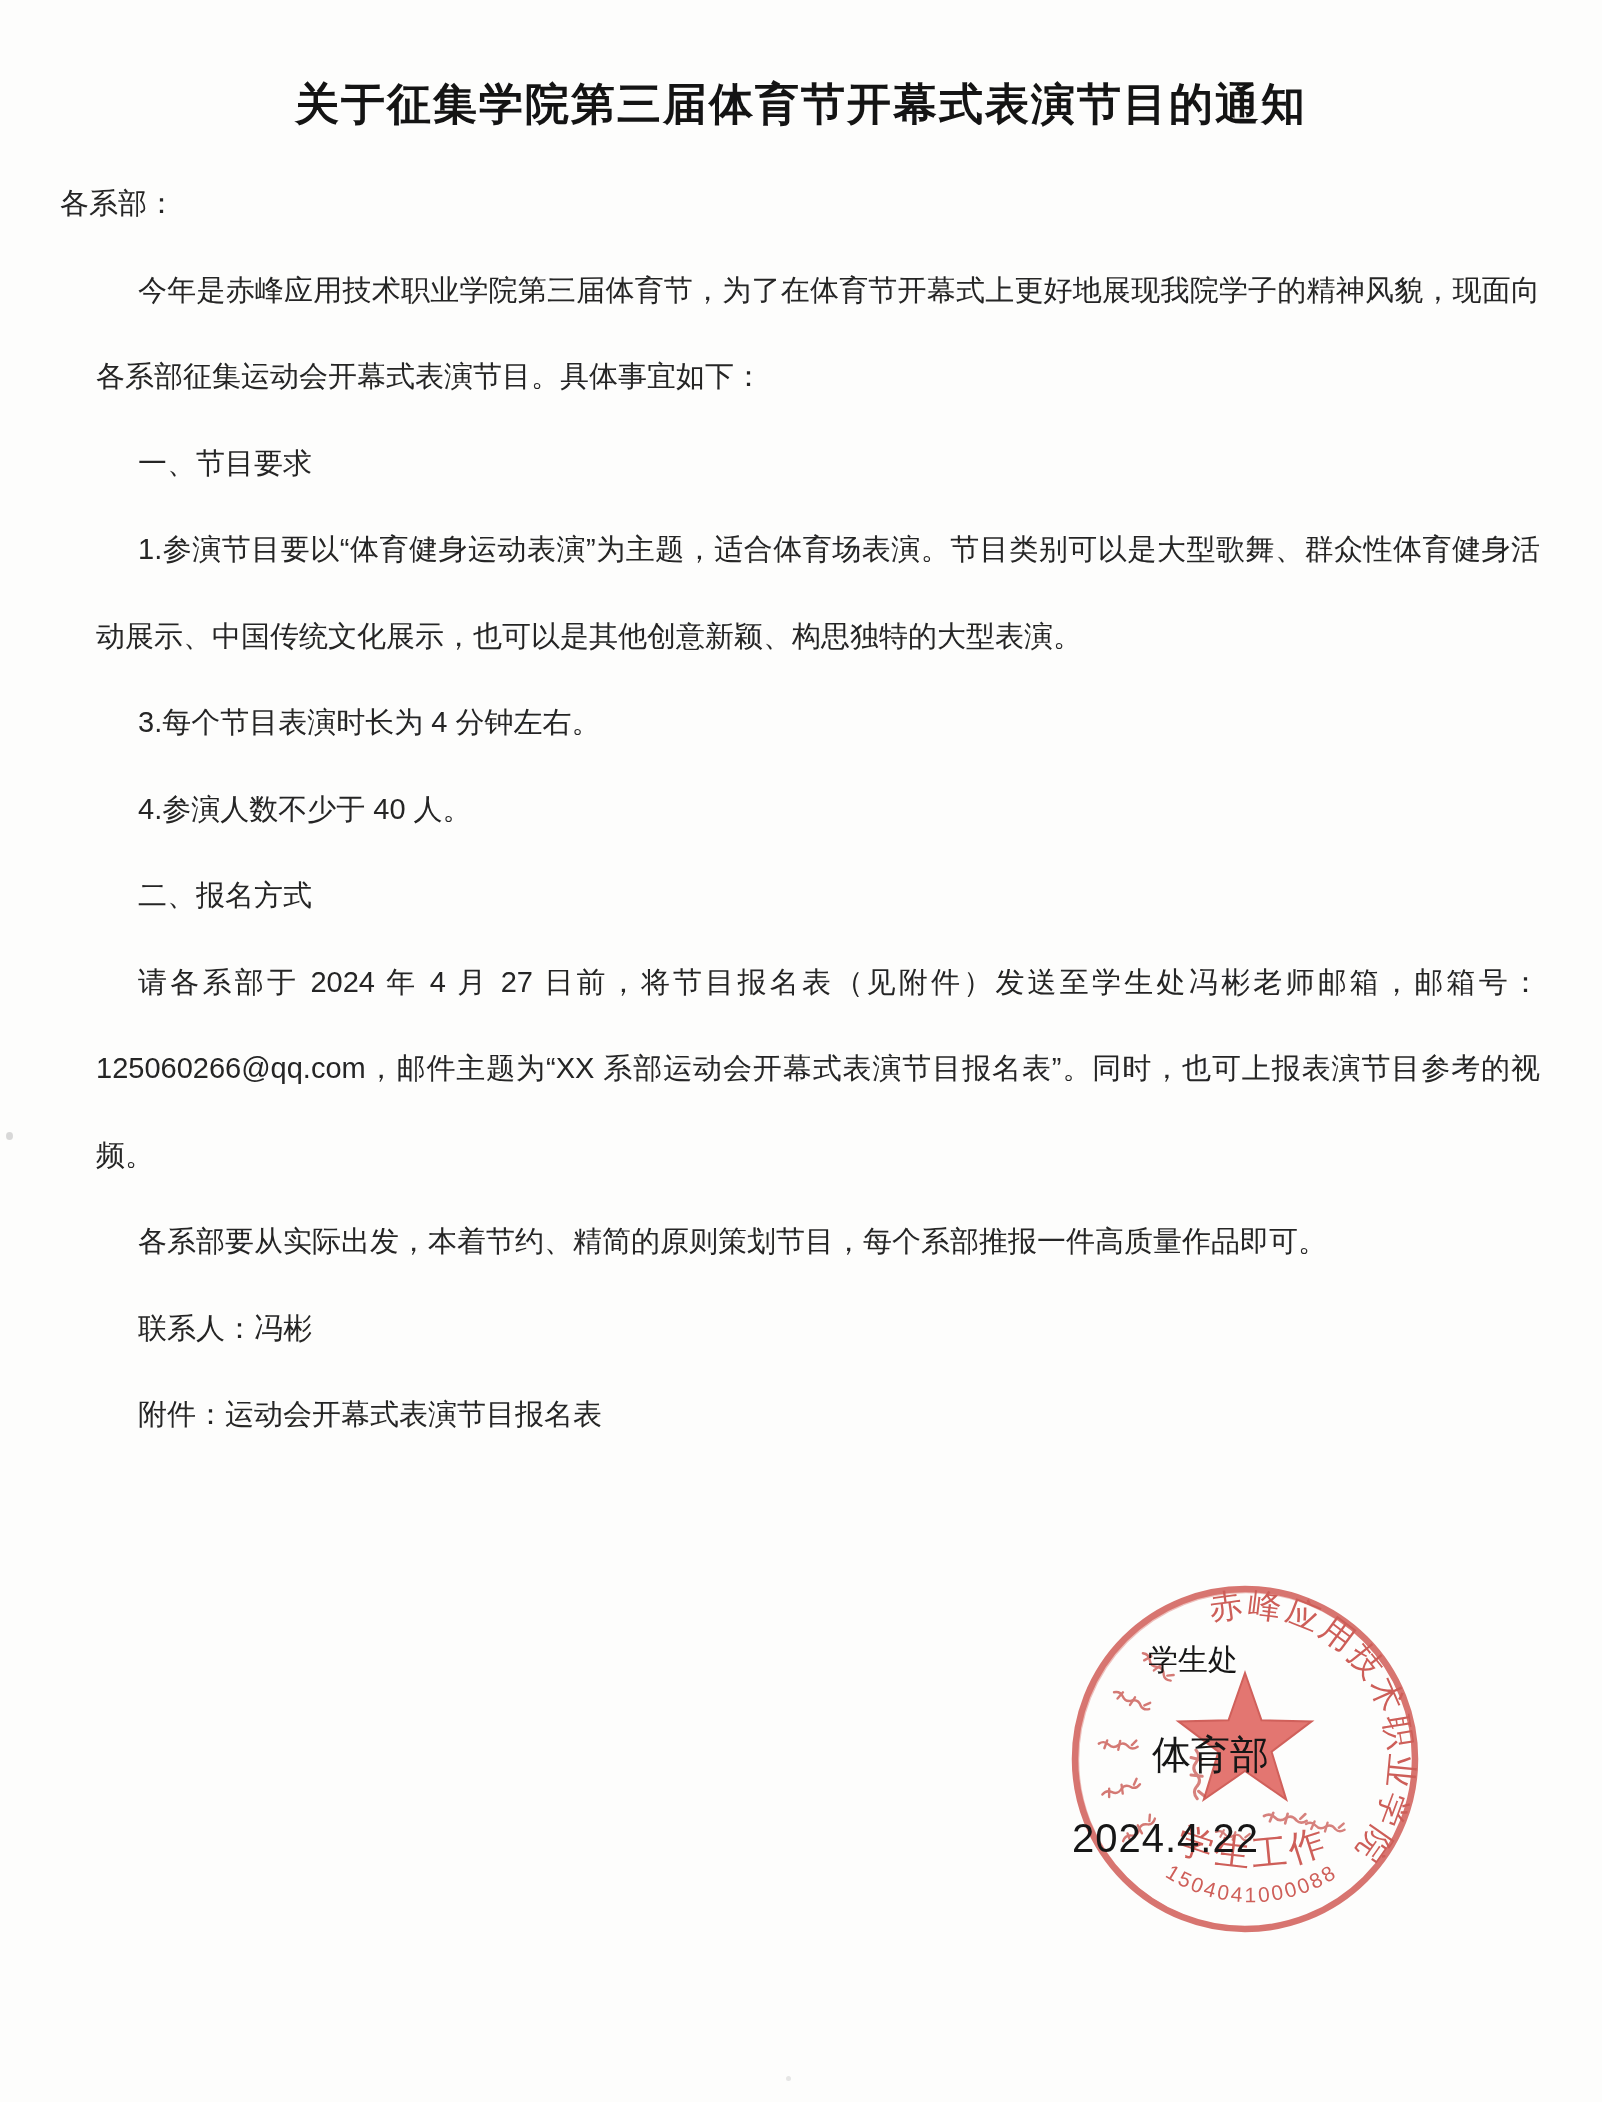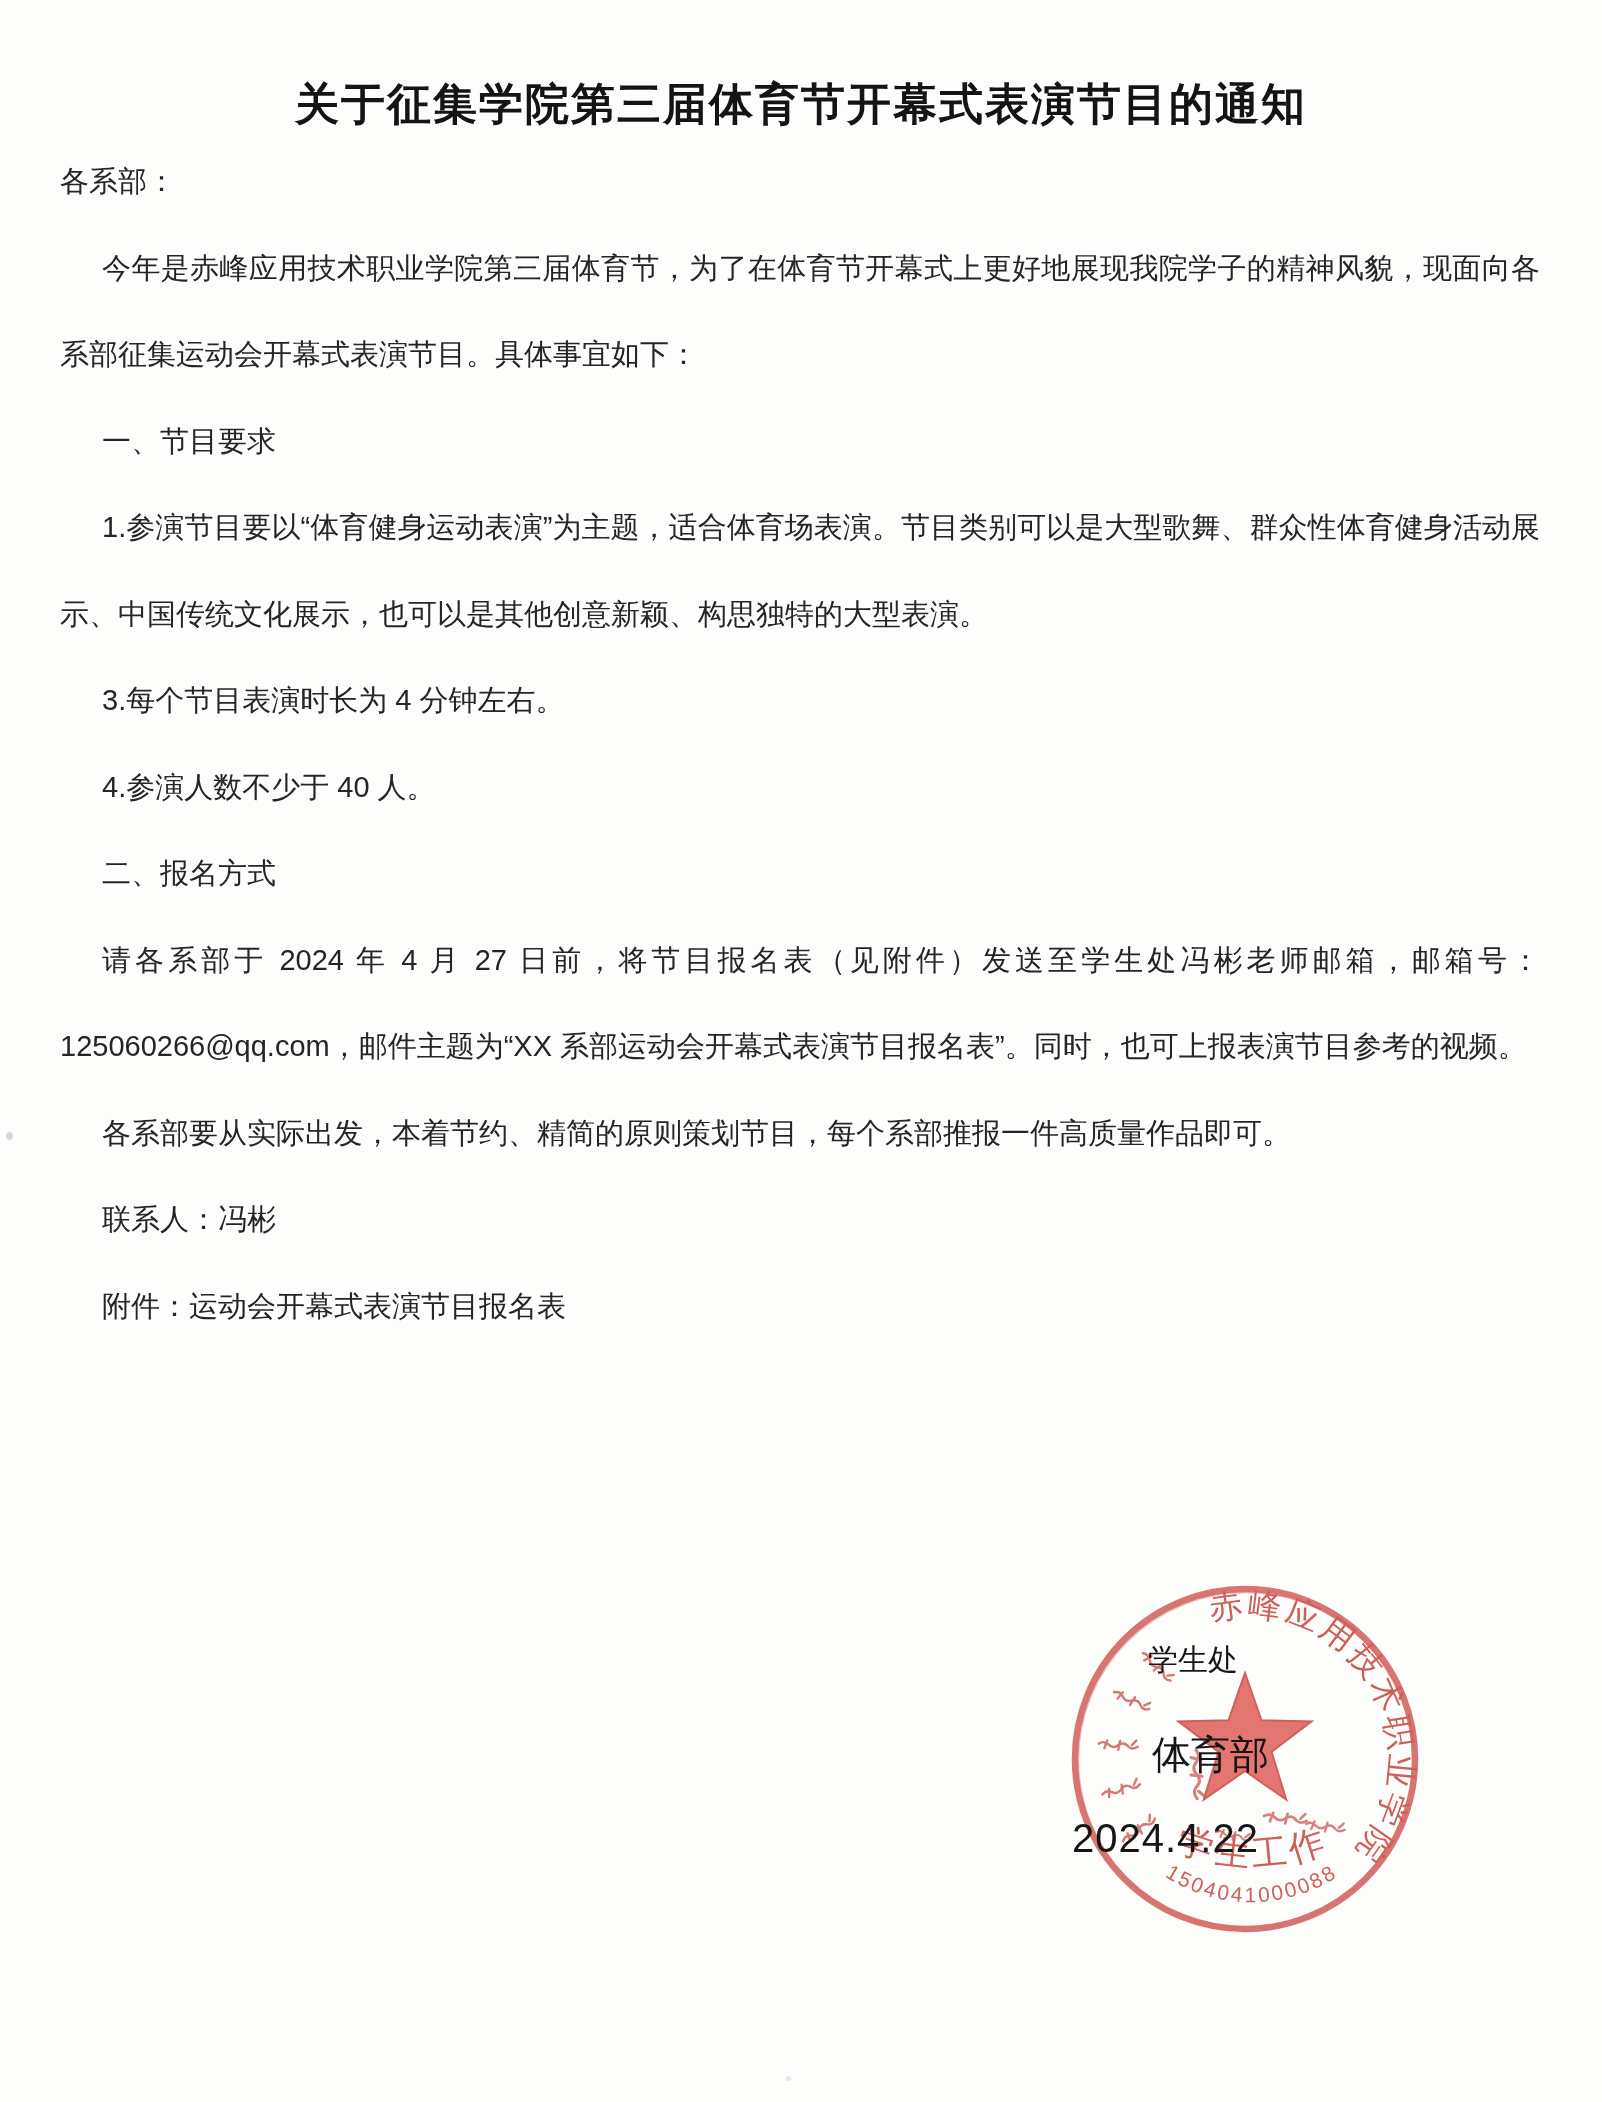--- a/index.html
+++ b/index.html
@@ -15,29 +15,29 @@
     position:absolute;
     left:0; top:75px; width:1602px;
     text-align:center;
     font-size:44px;
     font-weight:bold;
     letter-spacing:2px;
     color:#141414;
   }
   .doc-body{
     position:absolute;
-    left:60px; top:138px;
+    left:60px; top:160px;
     width:1480px;
     font-size:29px;
     line-height:86.5px;
     text-align:justify;
     color:#252525;
   }
   .doc-body p{margin:0;}
-  .doc-body p.indent{text-indent:1.45em;}
+  .doc-body p.indent{text-indent:1.45em;margin-left:36px;}
   .signature{
     position:absolute;
     z-index:3;
     color:#161616;
   }
   .sig-office{left:1148px;top:1640px;font-size:30px;}
   .sig-dept{left:1152px;top:1728px;font-size:39px;}
   .sig-date{left:1072px;top:1816px;font-size:40px;letter-spacing:1px;}
   .seal{
     position:absolute;

